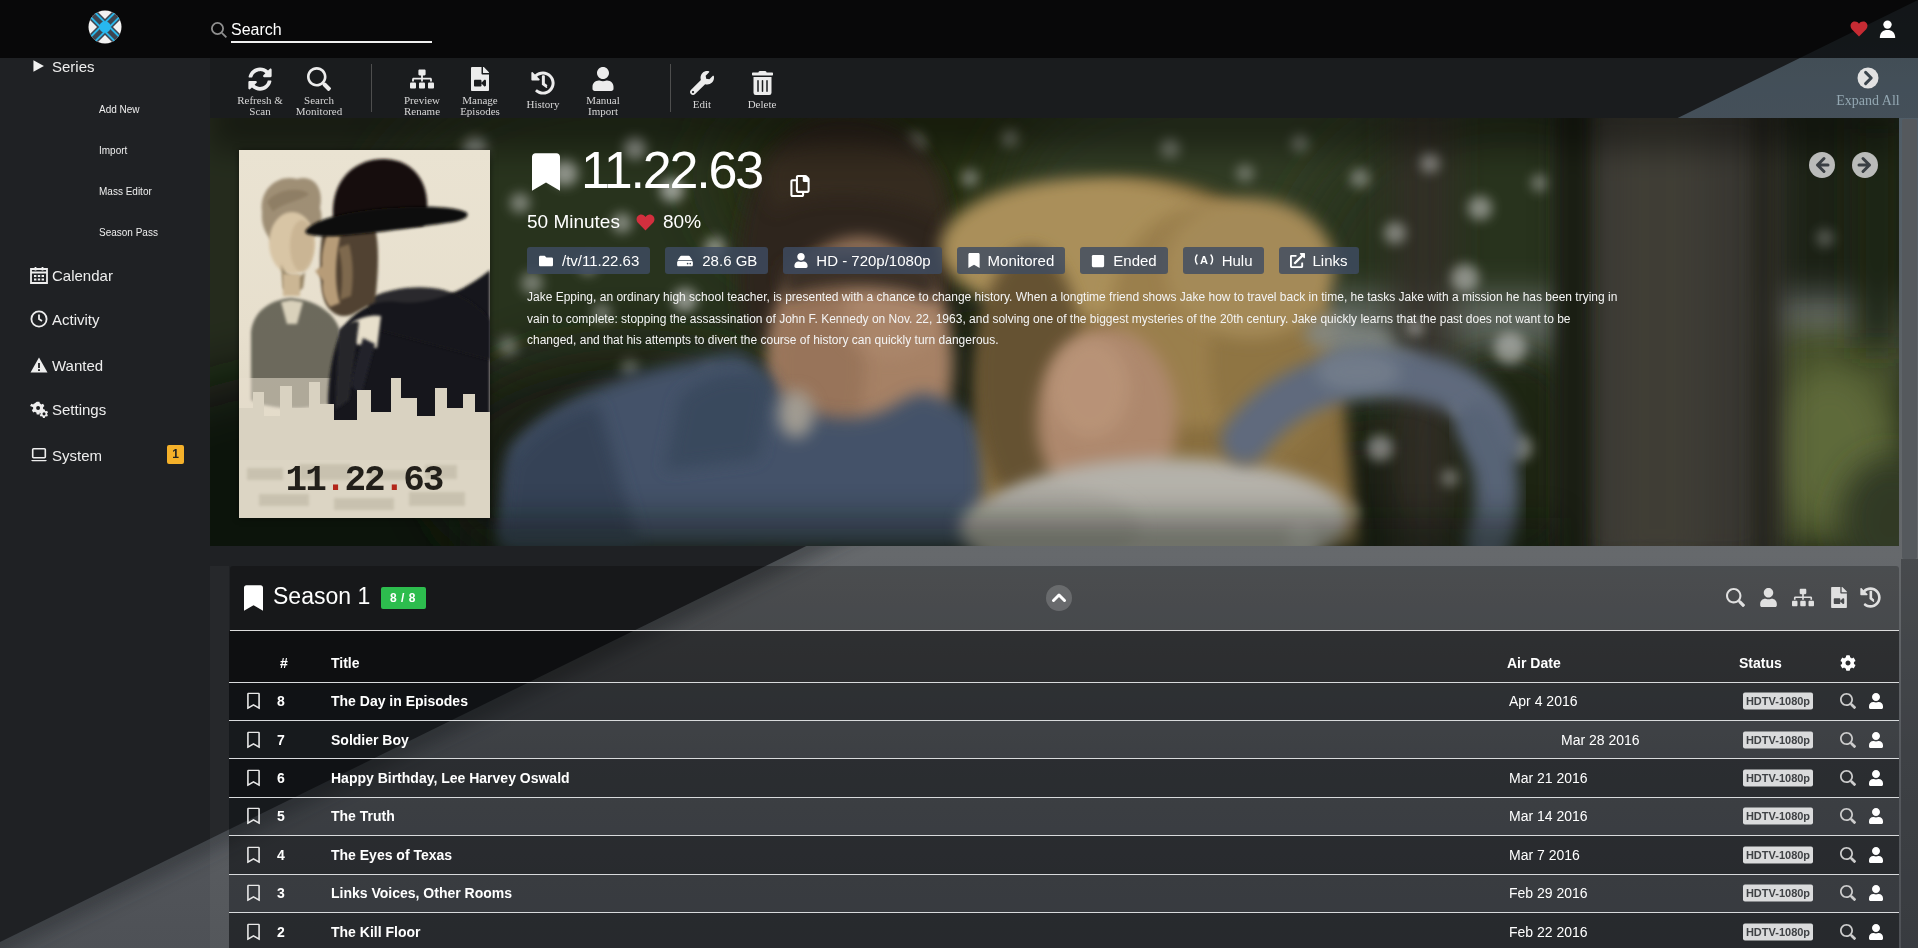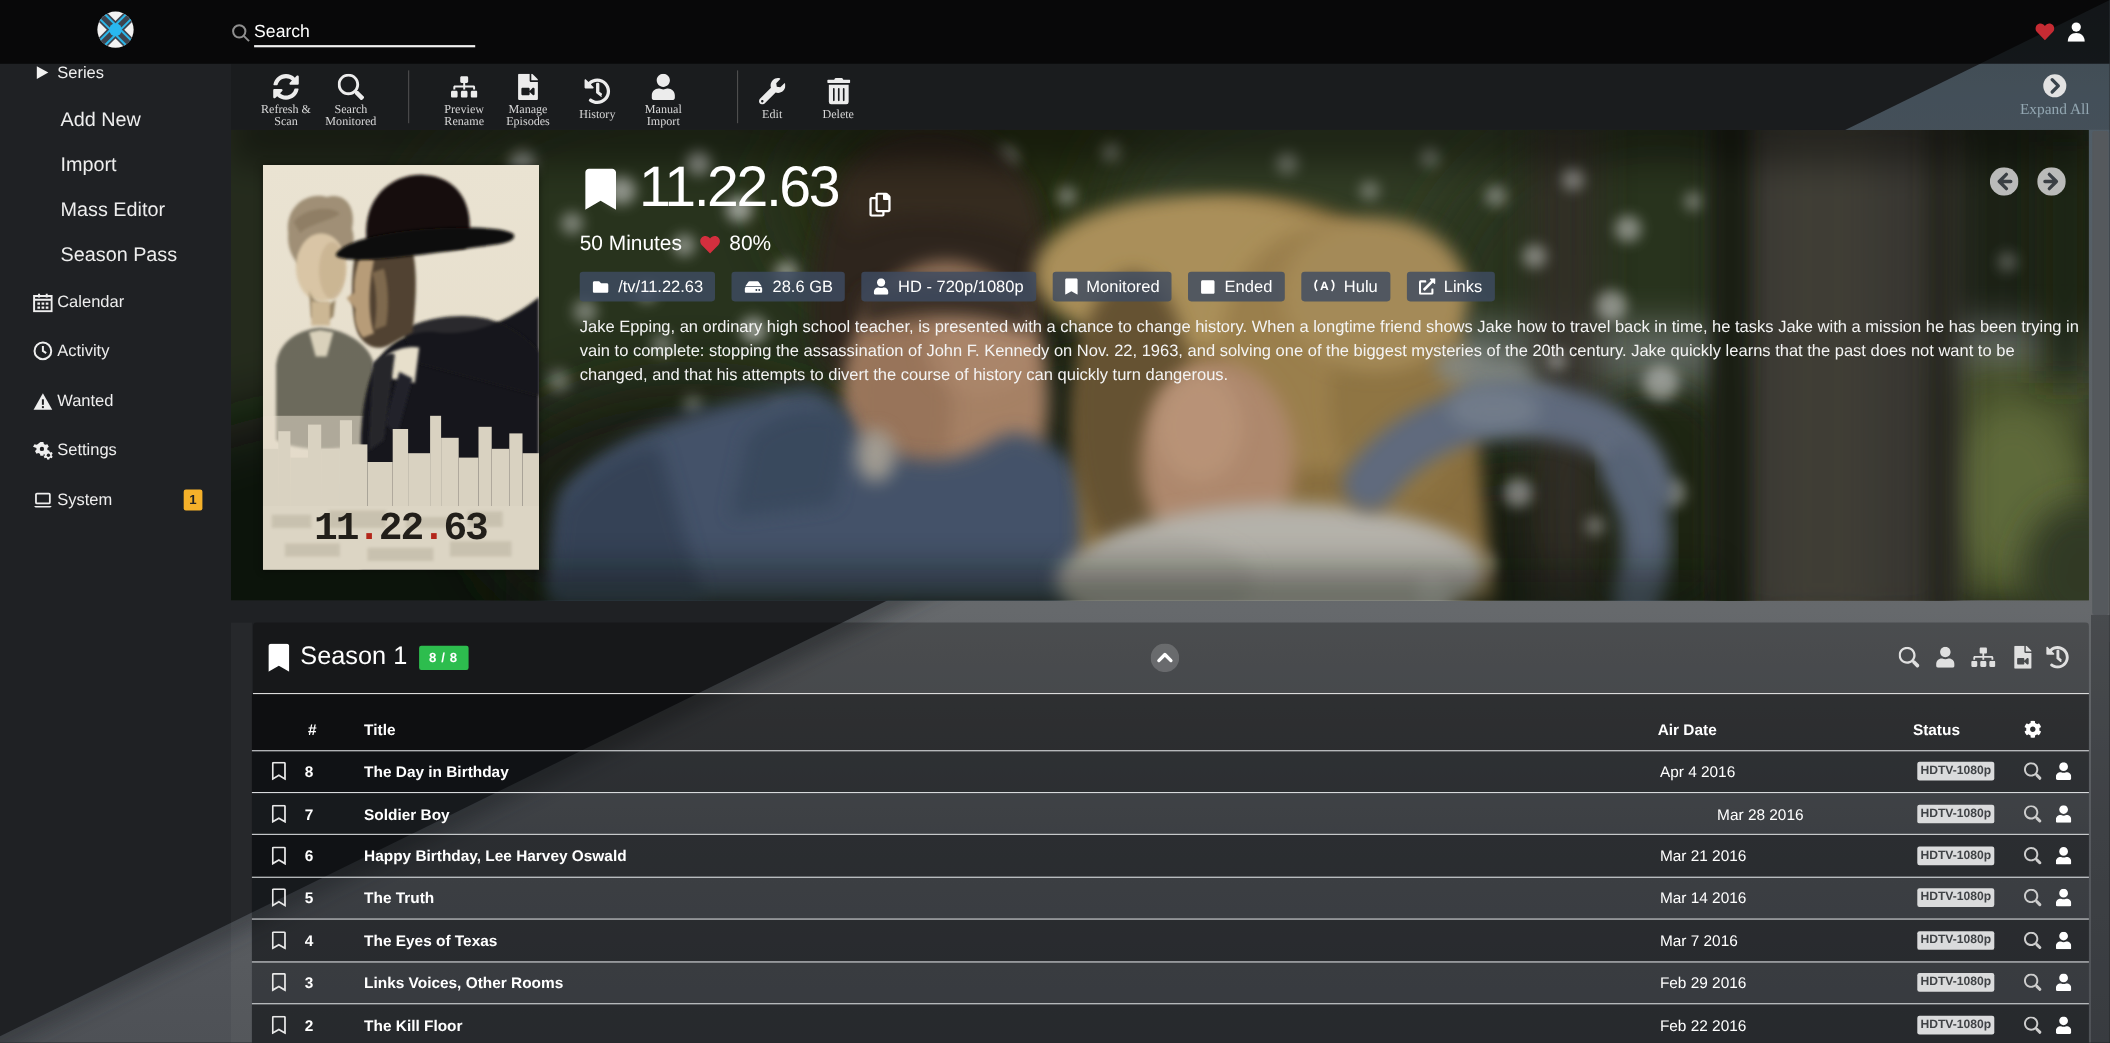--- a/index.html
+++ b/index.html
@@ -12,40 +12,40 @@
 #topbar { position:absolute; left:0; top:0; width:1918px; height:58px;
   background:rgba(0,0,0,0.74); z-index:30; }
 #searchtxt { position:absolute; left:231px; top:21px; font-size:16px; color:#fff; }
 #searchline { position:absolute; left:231px; top:41px; width:201px; height:1.5px; background:#f0f0f0; }
 
 
 #sidebar { position:absolute; left:0; top:42px; width:210px; height:786px; z-index:10; }
 .sitem { position:absolute; left:0; width:210px; height:30px; color:#eee; font-size:15px; }
 .sitem .lbl { position:absolute; left:52px; top:50%; transform:translateY(-50%); }
 .sitem .ico { position:absolute; left:30px; top:50%; transform:translateY(-50%); width:18px; height:18px; }
-.sub { font-size:18px; color:#eee; }
+.sub { font-size:10px; color:#eee;margin-left:44px; }
 .sub .lbl { left:55px; }
 
 
 #toolbar { position:absolute; left:210px; top:58px; width:1708px; height:60px;
   background:rgba(0,0,0,0.14); z-index:20;font-family:Liberation Serif, serif; }
 .tool { position:absolute; top:9px; text-align:center; color:#d6d6d6; font-size:11px; line-height:11px; }
 .tool svg { display:block; margin:0 auto 4px; }
 .tsep { position:absolute; top:6px; width:1px; height:48px; background:#4e4e4e; }
 
 
 #backdrop { position:absolute; left:210px; top:118px; width:1689px; height:428px; z-index:5; overflow:hidden; }
 #hero { position:absolute; left:210px; top:118px; width:1689px; height:428px; z-index:15; }
 #poster { position:absolute; left:29px; top:32px; width:251px; height:368px; box-shadow:0 0 6px rgba(0,0,0,0.5); }
 #title { position:absolute; left:371px; top:22px; font-size:52px; color:#fff; letter-spacing:-2.2px; font-weight:400; }
 #meta { position:absolute; left:317px; top:93px; font-size:19px; color:#fff; }
 #badges { position:absolute; left:317px; top:129px; display:flex; gap:15px;justify-content:center; }
 .badge { height:27px; background:rgba(62,76,98,0.82); border-radius:3px; color:#fff;
   font-size:15px; display:flex; align-items:center; padding:0 11px; gap:8px; white-space:nowrap; }
-#desc { position:absolute; left:317px; top:169px; width:1372px; white-space:nowrap; overflow:visible; font-size:15px; line-height:21.5px; color:#f4f4f4; }
+#desc { position:absolute; left:317px; top:169px; width:1372px; white-space:nowrap; overflow:visible; font-size:12px; line-height:21.5px; color:#f4f4f4; }
 
 
 #seasonbar { position:absolute; left:230px; top:566px; width:1669px; height:64px;
   background:rgba(0,0,0,0.26); border-radius:3px 3px 0 0; z-index:15; }
 #seasonline { position:absolute; left:230px; top:630px; width:1669px; height:1px; background:#dcdcdc; z-index:16; }
 #table { position:absolute; left:229px; top:631px; width:1670px; height:317px; z-index:15; }
 .thead { position:absolute; left:0; top:0; width:1670px; height:50.6px; background:rgba(0,0,0,0.52);
   color:#fff; font-weight:bold; font-size:14px; }
 .thead .cell { top:64%; }
 .row { position:absolute; left:0; width:1670px; height:38.4px; border-top:1px solid #d8dadc;
@@ -560,21 +560,21 @@
     <span class="cell" style="left:1510px">Status</span>
     <svg class="cell" style="left:1611px" width="16" height="16" viewBox="0 0 512 512">
         <path fill="#fff" d="M487.4 315.7l-42.6-24.6c4.3-23.2 4.3-47 0-70.2l42.6-24.6c4.9-2.8 7.1-8.6 5.5-14-11.1-35.6-30-67.8-54.7-94.6-3.8-4.1-10-5.1-14.8-2.3L380.8 110c-17.9-15.4-38.5-27.3-60.8-35.1V25.8c0-5.6-3.9-10.5-9.4-11.7-36.7-8.2-74.3-7.8-109.2 0-5.5 1.2-9.4 6.1-9.4 11.7V75c-22.2 7.9-42.8 19.8-60.8 35.1L88.7 85.5c-4.9-2.8-11-1.9-14.8 2.3-24.7 26.7-43.6 58.9-54.7 94.6-1.7 5.4.6 11.2 5.5 14L67.3 221c-4.3 23.2-4.3 47 0 70.2l-42.6 24.6c-4.9 2.8-7.1 8.6-5.5 14 11.1 35.6 30 67.8 54.7 94.6 3.8 4.1 10 5.1 14.8 2.3l42.6-24.6c17.9 15.4 38.5 27.3 60.8 35.1v49.2c0 5.6 3.9 10.5 9.4 11.7 36.7 8.2 74.3 7.8 109.2 0 5.5-1.2 9.4-6.1 9.4-11.7v-49.2c22.2-7.9 42.8-19.8 60.8-35.1l42.6 24.6c4.9 2.8 11 1.9 14.8-2.3 24.7-26.7 43.6-58.9 54.7-94.6 1.5-5.5-.7-11.3-5.6-14.1zM256 336c-44.1 0-80-35.9-80-80s35.9-80 80-80 80 35.9 80 80-35.9 80-80 80z"></path>
       </svg>
   </div>
   <div class="row rd" style="top:50.6px">
     <svg class="cell" style="left:18px" width="13" height="17" viewBox="0 0 384 512">
         <path fill="#e8e8e8" d="M336 0H48C21.49 0 0 21.49 0 48v464l192-112 192 112V48c0-26.51-21.49-48-48-48zm0 428.43l-144-84-144 84V54a6 6 0 0 1 6-6h276c3.314 0 6 2.683 6 5.996V428.43z"></path>
       </svg>
     <span class="cell num" style="left:48px">8</span>
-    <span class="cell ttl" style="left:102px">The Day in Birthday</span>
+    <span class="cell ttl" style="left:102px">The Day in Episodes</span>
     <span class="cell" style="left:1280px">Apr 4 2016</span>
     <span class="qbadge">HDTV-1080p</span>
     <svg class="cell" style="left:1611px" width="16" height="16" viewBox="0 0 512 512">
         <path fill="#cdcdcd" d="M505 442.7L405.3 343c-4.5-4.5-10.6-7-17-7H372c27.6-35.3 44-79.7 44-128C416 93.1 322.9 0 208 0S0 93.1 0 208s93.1 208 208 208c48.3 0 92.7-16.4 128-44v16.3c0 6.4 2.5 12.5 7 17l99.7 99.7c9.4 9.4 24.6 9.4 33.9 0l28.3-28.3c9.4-9.3 9.4-24.5.1-33.9zm-297-82.7c-83.9 0-152-68.1-152-152S124.1 56 208 56s152 68.1 152 152-68.1 152-152 152z"></path>
       </svg>
     <svg class="cell" style="left:1640px" width="14" height="16" viewBox="0 0 448 512">
         <path fill="#fff" d="M224 256c70.7 0 128-57.3 128-128S294.7 0 224 0 96 57.3 96 128s57.3 128 128 128zm89.6 32h-16.7c-22.2 10.2-46.9 16-72.9 16s-50.6-5.8-72.9-16h-16.7C60.2 288 0 348.2 0 422.4V464c0 26.5 21.5 48 48 48h352c26.5 0 48-21.5 48-48v-41.6c0-74.2-60.2-134.4-134.4-134.4z"></path>
       </svg>
   </div>
   <div class="row rl" style="top:89.0px">

